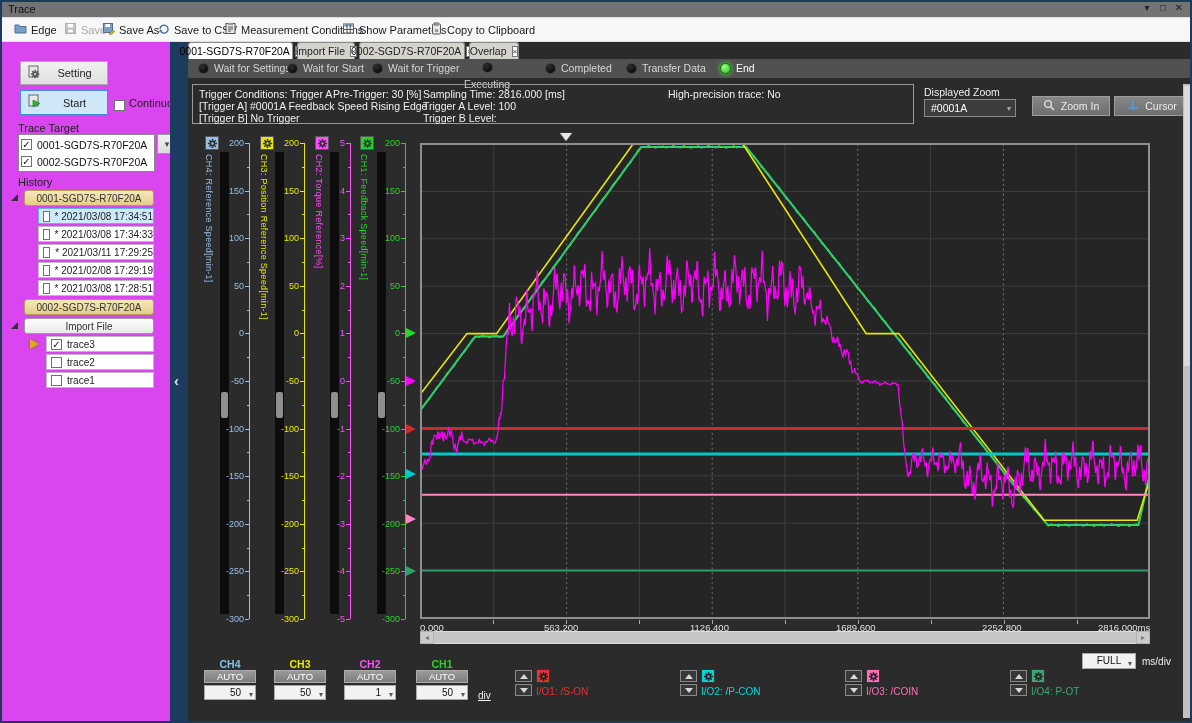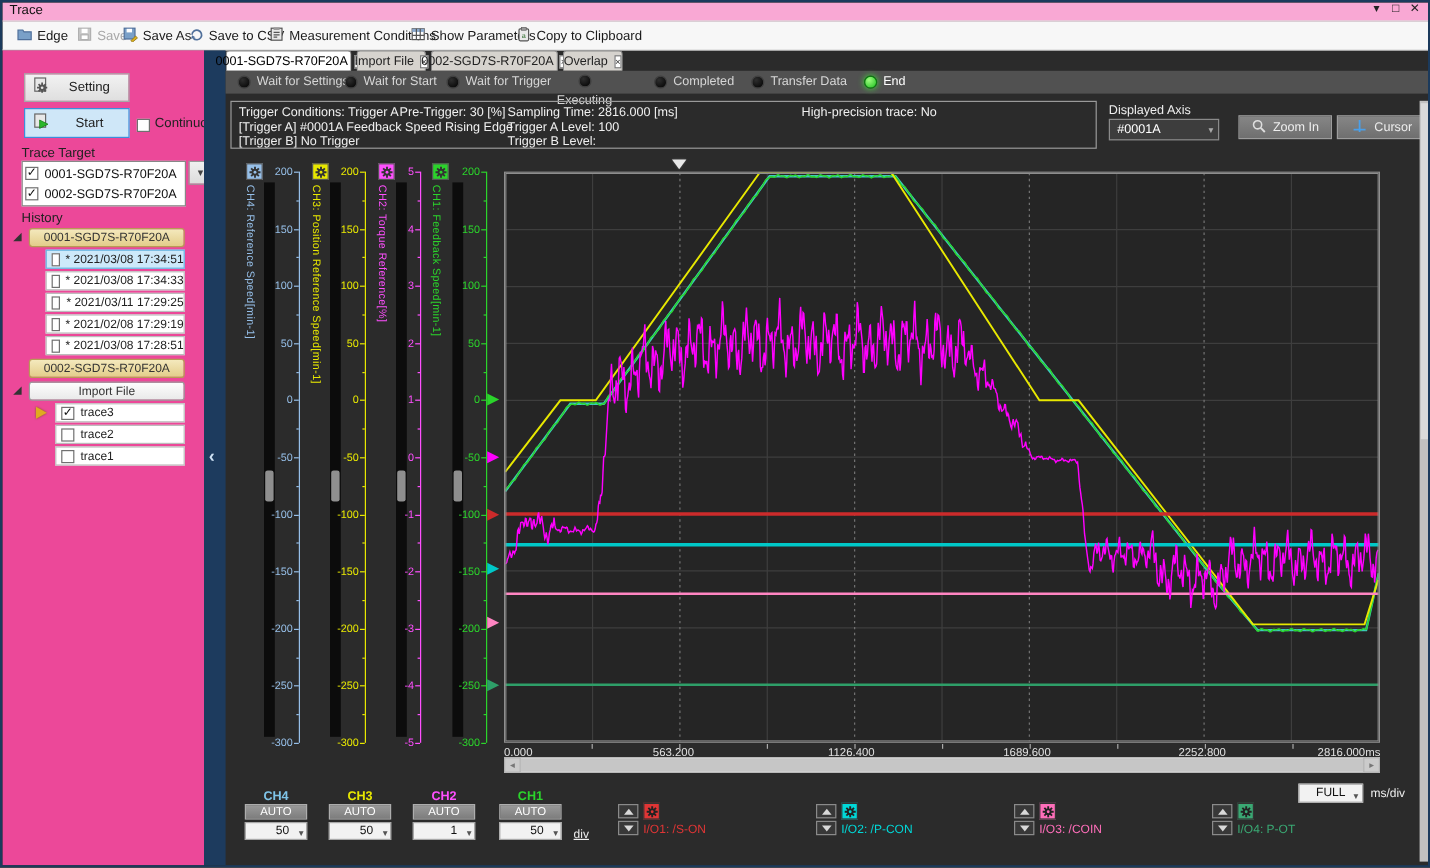--- a/index.html
+++ b/index.html
@@ -2,34 +2,34 @@
 <html><head>
 <meta charset="utf-8">
 <style>
   * { margin:0; padding:0; box-sizing:border-box; }
   html,body { background:#666; font-family:"Liberation Sans","DejaVu Sans",sans-serif; }
   .window { position:relative; width:1192px; height:723px; background:#2b2b2b;
             border:2px solid #1b3a5c; overflow:hidden; }
   .abs { position:absolute; }
 
   
-  .titlebar { position:absolute; left:0; top:0; right:0; height:16px; background:#f9a8d4;
+  .titlebar { position:absolute; left:0; top:0; right:0; height:16px; background:#737373;
               border-bottom:1px solid #dcdcdc; font-size:11px; color:#111; }
   .titlebar .t { position:absolute; left:6px; top:1px; }
   .winbtn { position:absolute; top:0px; width:14px; height:14px; text-align:center;
             font-size:10px; color:#222; cursor:default; }
   .toolbar { position:absolute; left:0; top:16px; right:0; height:24px; background:#f7f7f7;
              border-bottom:1px solid #e0e0e0; }
   .tbitem { position:absolute; top:3px; height:17px; display:flex; align-items:center;
             font-size:11px; color:#1a1a1a; white-space:nowrap; }
   .tbitem.disabled { color:#a8a8a8; }
   .tbitem svg { margin-right:4px; }
 
   
-  .sidebar { position:absolute; left:0; top:40px; width:168px; bottom:0; background:#ec4899; }
+  .sidebar { position:absolute; left:0; top:40px; width:168px; bottom:0; background:#d946ef; }
   .btn-setting { position:absolute; left:18px; top:19px; width:88px; height:24px;
       background:linear-gradient(#f2f2f2,#dfdfdf); border:1px solid #a8a8a8;
       font-size:11px; color:#222; display:flex; align-items:center; }
   .btn-start { position:absolute; left:18px; top:48px; width:88px; height:25px;
       background:#cfe7f8; border:1px solid #3d8edb;
       font-size:11px; color:#222; display:flex; align-items:center; }
   .btn-setting .lbl,.btn-start .lbl { flex:1; text-align:center; }
   .cb { display:inline-block; width:11px; height:11px; background:#fff; border:1px solid #707070;
         font-size:10px; line-height:9px; text-align:center; color:#111; vertical-align:middle; }
   .side-label { position:absolute; font-size:11px; color:#222; }
@@ -347,21 +347,21 @@
     <span class="tp" style="left:6px;top:3px">Trigger Conditions: Trigger A</span>
     <span class="tp" style="left:140px;top:3px">Pre-Trigger: 30 [%]</span>
     <span class="tp" style="left:230px;top:3px">Sampling Time: 2816.000 [ms]</span>
     <span class="tp" style="left:475px;top:3px">High-precision trace: No</span>
     <span class="tp" style="left:6px;top:15px">[Trigger A] #0001A Feedback Speed Rising Edge</span>
     <span class="tp" style="left:230px;top:15px">Trigger A Level: 100</span>
     <span class="tp" style="left:6px;top:27px">[Trigger B] No Trigger</span>
     <span class="tp" style="left:230px;top:27px">Trigger B Level:</span>
   </div>
 
-  <span class="da-label">Displayed Axis</span>
+  <span class="da-label">Displayed Zoom</span>
   <div class="da-combo">
     <span>#0001A</span>
     <span class="chev">▾</span>
   </div>
   <div class="gbtn" style="left:1030px;top:94px;width:78px">
     <span id="zoomIcon"><svg width="12" height="12" viewBox="0 0 12 12">
           <circle cx="5" cy="5" r="3.4" fill="none" stroke="#ddd" stroke-width="1.3"></circle>
           <line x1="7.6" y1="7.6" x2="11" y2="11" stroke="#ddd" stroke-width="1.6"></line>
         </svg></span>
     <span>Zoom In</span>

